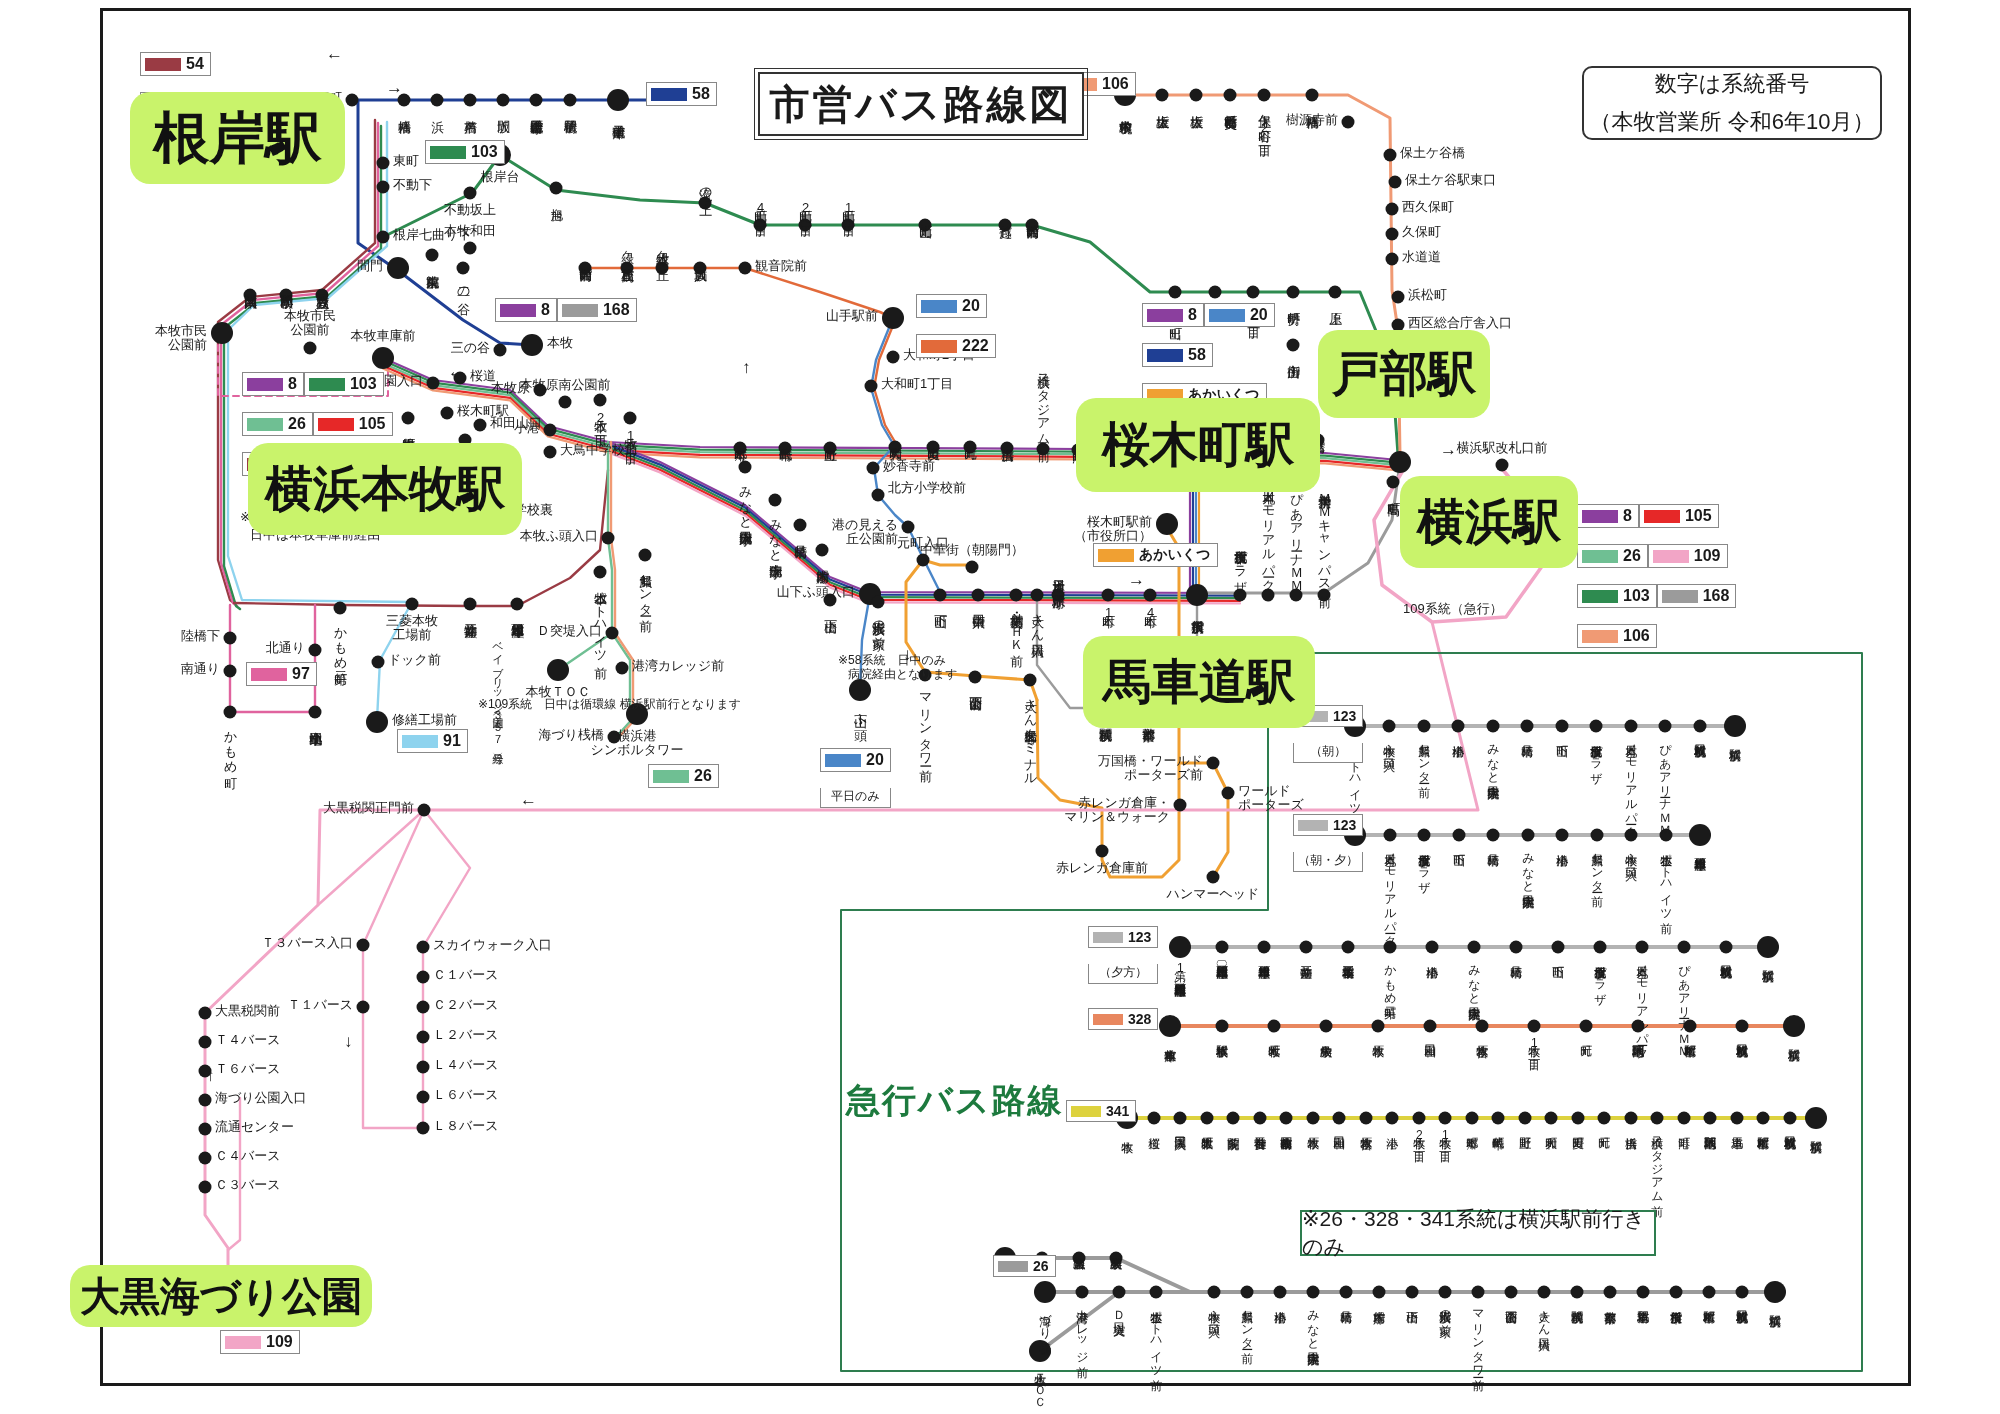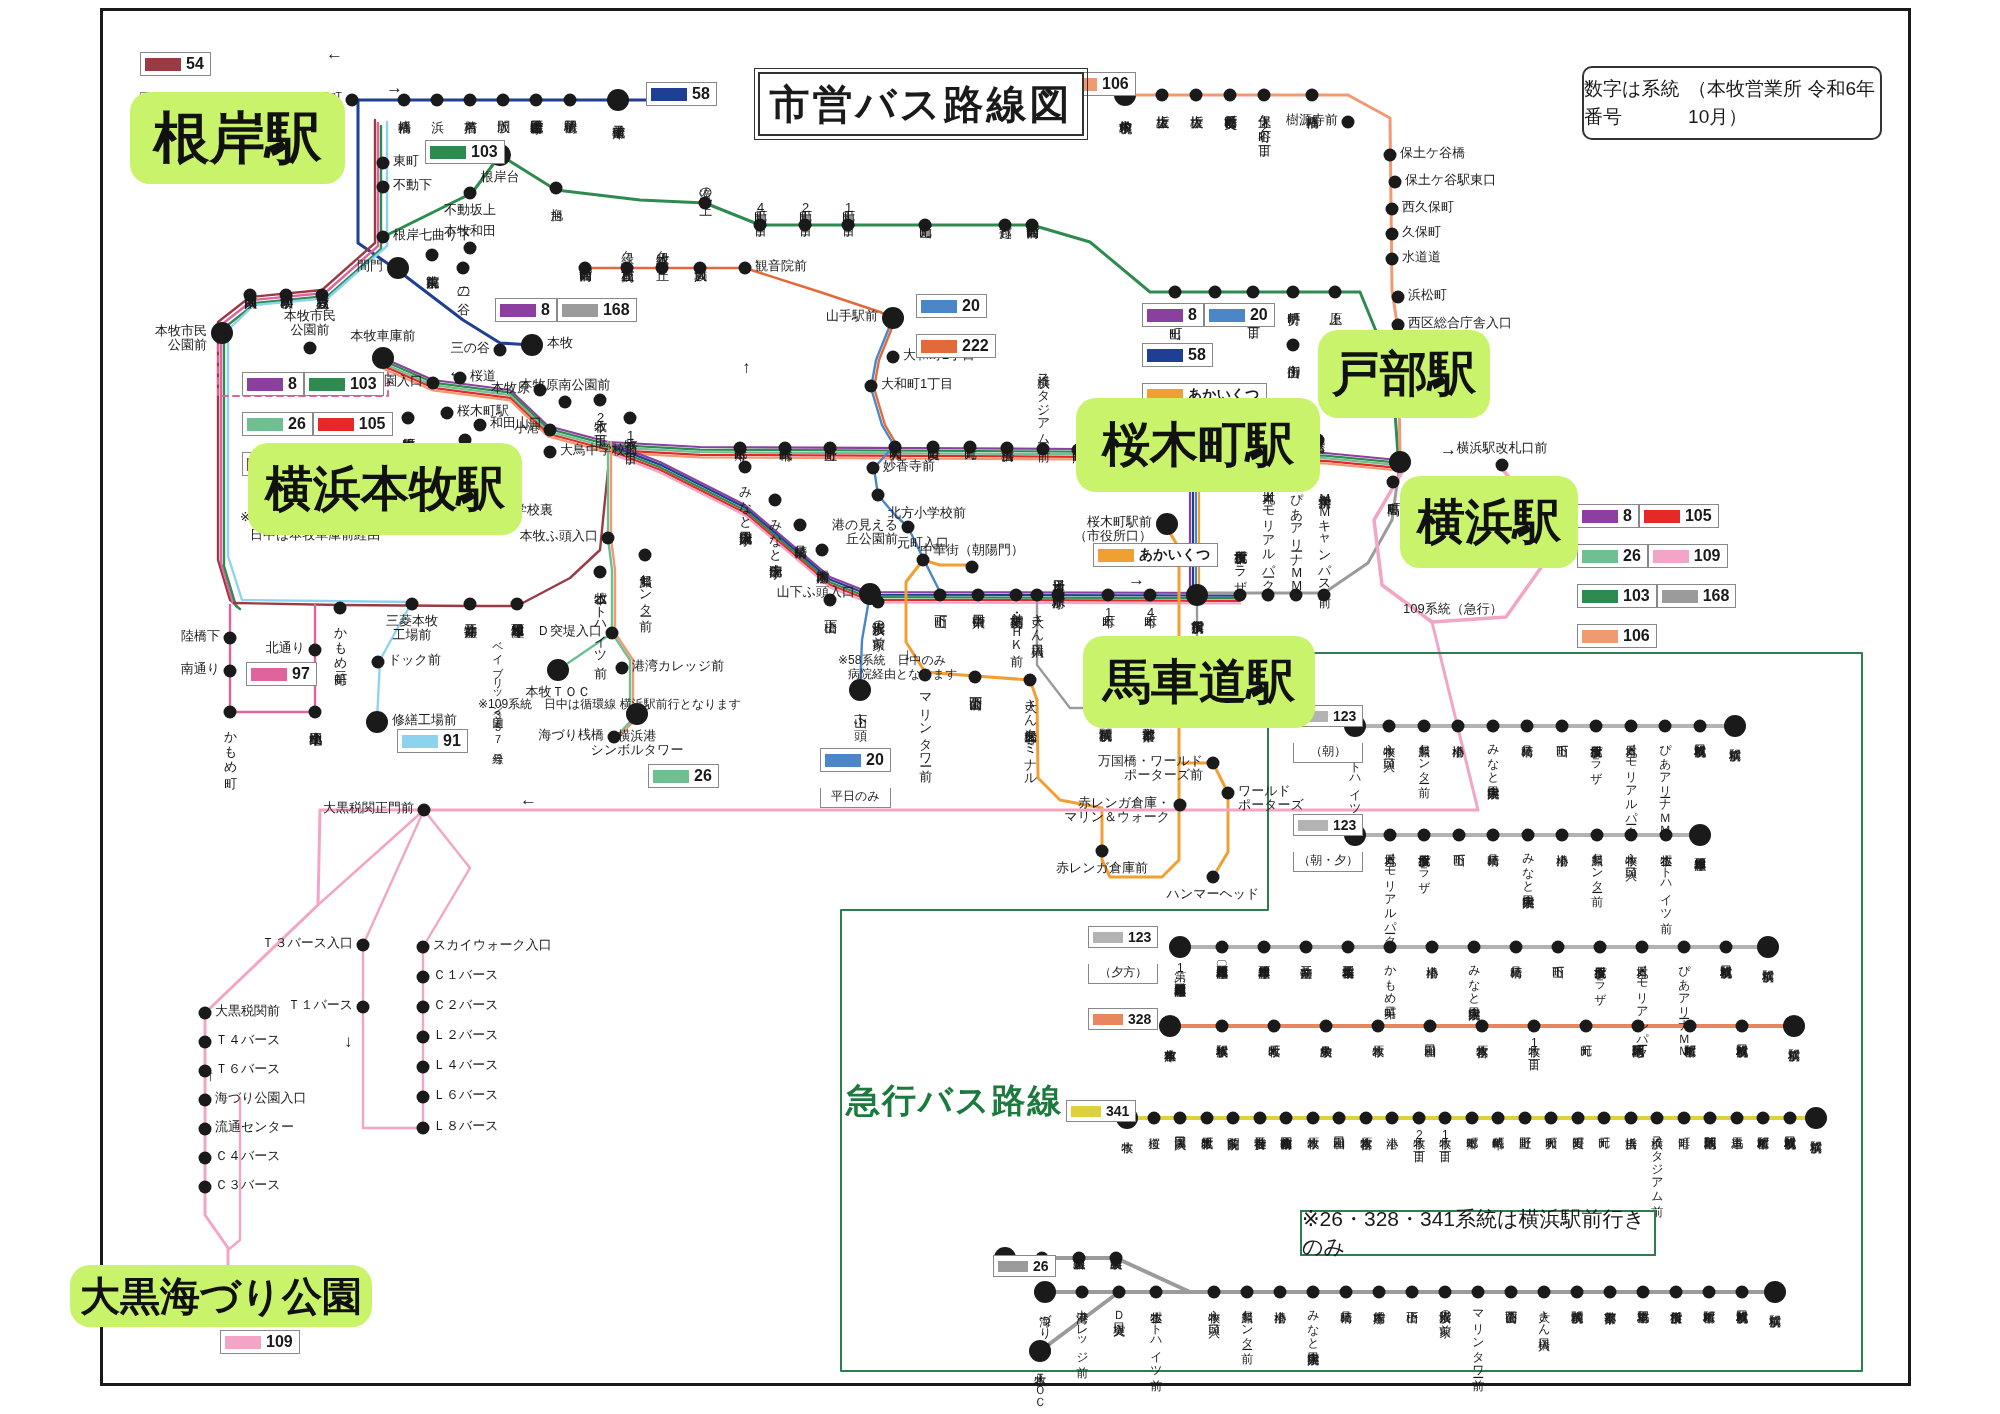--- a/index.html
+++ b/index.html
@@ -14,21 +14,21 @@
   .note.v{writing-mode:vertical-rl;text-orientation:upright;}
   .bgroup{position:absolute;z-index:6;display:flex;flex-direction:column;gap:16px;}
   .brow{display:flex;}
   .bcell{display:flex;align-items:center;gap:5px;background:#fff;border:1px solid #888;padding:2px 6px 2px 4px;}
   .chip{width:36px;height:13px;display:inline-block;}
   .bnum{font-weight:bold;font-size:16px;}
   .bsub{font-size:12px;text-align:center;background:#fff;border:1px solid #888;border-top:none;padding:0 3px 2px;}
   .hl{position:absolute;background:#c9f36b;border-radius:20px;z-index:7;display:flex;align-items:center;justify-content:center;text-align:center;font-weight:bold;color:#111;white-space:pre-line;line-height:1.15;}
   #title-box{position:absolute;left:758px;top:72px;width:322px;height:60px;border:2px solid #333;outline:1px solid #333;outline-offset:3px;background:#fff;display:flex;align-items:center;justify-content:center;z-index:8;}
   #title-box span{font-size:40px;font-weight:bold;letter-spacing:3px;}
-  #corner-note{position:absolute;left:1582px;top:66px;width:296px;height:70px;border:2px solid #333;border-radius:10px;background:#fff;display:flex;align-items:center;justify-content:flex-end;z-index:8;font-size:19px;line-height:1.45;}
+  #corner-note{position:absolute;left:1582px;top:66px;width:296px;height:70px;border:2px solid #333;border-radius:10px;background:#fff;display:flex;flex-direction:column;align-items:center;justify-content:space-between;z-index:8;font-size:22px;line-height:1.45;}
   #express-title{position:absolute;left:846px;top:1078px;font-size:34px;font-weight:bold;color:#1d7a3e;z-index:5;letter-spacing:2px;}
   #express-note{position:absolute;left:1300px;top:1210px;width:352px;height:42px;border:2px solid #2e7d4f;background:#fff;display:flex;align-items:center;justify-content:center;font-size:21px;font-weight:500;z-index:5;}
   .ex-lb{position:absolute;writing-mode:vertical-rl;text-orientation:upright;font-size:12px;line-height:1.05;z-index:4;white-space:nowrap;}
   .arrow{position:absolute;font-size:17px;font-weight:bold;z-index:4;}
 </style>
 </head>
 <body>
 
 <div id="frame"></div>
 <div id="map">
@@ -192,21 +192,21 @@
     <div class="lb v" style="left: 1200px; top: 443px; transform: translate(-50%, -100%);">桜木町</div>
     <div class="dot" style="width: 22px; height: 22px; left: 893px; top: 318px;"></div>
     <div class="lb" style="right: 1122px; top: 309px; text-align: right;">山手駅前</div>
     <div class="dot" style="width: 13px; height: 13px; left: 893px; top: 357px;"></div>
     <div class="lb" style="left: 903px; top: 348px;">大和町2丁目</div>
     <div class="dot" style="width: 13px; height: 13px; left: 871px; top: 386px;"></div>
     <div class="lb" style="left: 881px; top: 377px;">大和町1丁目</div>
     <div class="dot" style="width: 13px; height: 13px; left: 873px; top: 468px;"></div>
     <div class="lb" style="left: 883px; top: 459px;">妙香寺前</div>
     <div class="dot" style="width: 13px; height: 13px; left: 878px; top: 495px;"></div>
-    <div class="lb" style="left: 888px; top: 506px;">北方小学校前</div>
+    <div class="lb" style="left: 888px; top: 481px;">北方小学校前</div>
     <div class="dot" style="width: 13px; height: 13px; left: 908px; top: 527px;"></div>
     <div class="lb" style="right: 1102px; top: 518px; text-align: right;">港の見える
 丘公園前</div>
     <div class="dot" style="width: 13px; height: 13px; left: 923px; top: 560px;"></div>
     <div class="lb" style="left: 923px; top: 550px; transform: translate(-50%, -100%); text-align: center;">元町入口</div>
     <div class="dot" style="width: 13px; height: 13px; left: 972px; top: 567px;"></div>
     <div class="lb" style="left: 972px; top: 557px; transform: translate(-50%, -100%); text-align: center;">中華街（朝陽門）</div>
     <div class="dot" style="width: 22px; height: 22px; left: 870px; top: 594px;"></div>
     <div class="lb" style="right: 1145px; top: 585px; text-align: right;">山下ふ頭入口</div>
     <div class="dot" style="width: 13px; height: 13px; left: 830px; top: 600px;"></div>

